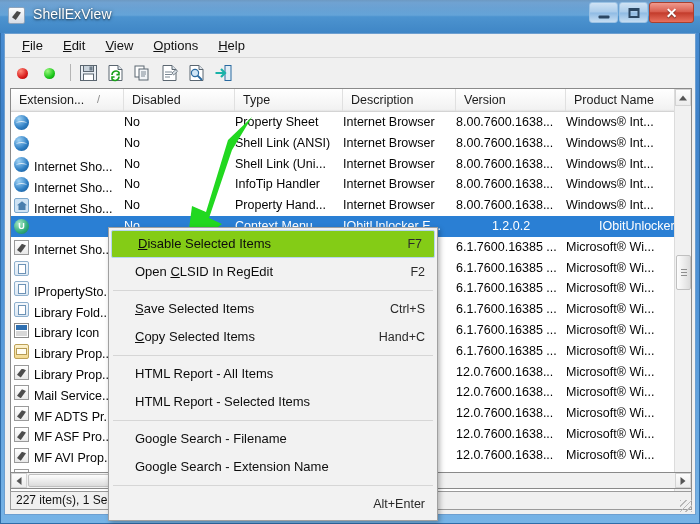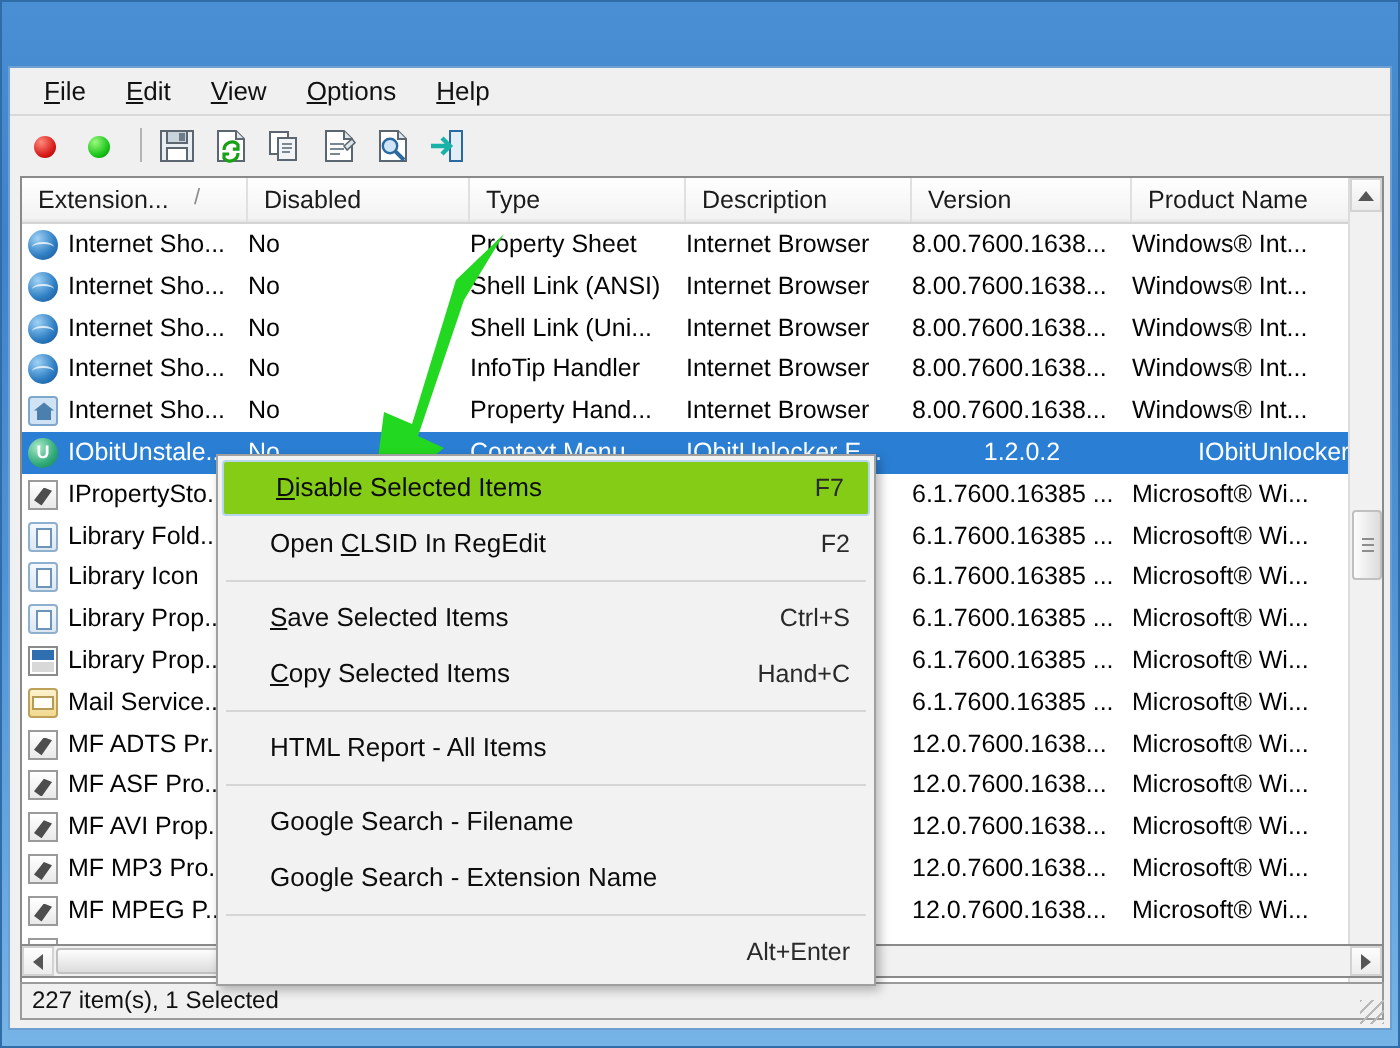--- a/index.html
+++ b/index.html
@@ -114,21 +114,21 @@
   }
   .rows{position:absolute;left:0;top:23px;width:100%;bottom:0;overflow:hidden;}
   .row{position:relative;height:20.8px;width:100%;}
   .row.sel{background:#2a7fd4;}
   .cell{
     position:absolute;top:0;height:20.8px;line-height:20.8px;
     font-size:12.5px;color:#050505;white-space:nowrap;overflow:hidden;
     box-sizing:border-box;
   }
   .row.sel .cell{color:#ffffff;}
-  .cell.c0{padding-left:23px;}
+  .cell.c0{padding-left:23px;margin-top:45px;}
   .ricon{position:absolute;left:3px;top:3px;width:15px;height:15px;}
 
   
   .icon-globe{border-radius:50%;background:radial-gradient(circle at 32% 28%,#9fd2f5,#2f7fc4 58%,#14538f);}
   .icon-globe:after{content:"";position:absolute;left:2px;top:6px;width:11px;height:4px;border-top:1px solid rgba(255,255,255,.75);border-radius:50%;}
   .icon-home{background:#cfe3f4;border:1px solid #7da8cc;box-sizing:border-box;border-radius:2px;}
   .icon-home:after{content:"";position:absolute;left:2px;top:2px;width:10px;height:9px;background:#4a7fae;clip-path:polygon(50% 0,100% 45%,85% 45%,85% 100%,15% 100%,15% 45%,0 45%);}
   .icon-iobit{border-radius:50%;background:radial-gradient(circle at 34% 30%,#a9e8c8,#2faa79 60%,#1b7a53);}
   .icon-iobit:after{content:"U";position:absolute;left:0;top:0;width:15px;height:15px;line-height:15px;text-align:center;font-size:9px;color:#fff;font-weight:bold;}
   .icon-dll{background:linear-gradient(to bottom,#ffffff,#e9e9e9);border:1px solid #9a9a9a;box-sizing:border-box;}
@@ -221,20 +221,36 @@
 
   
   .green-arrow{position:absolute;left:0;top:0;width:700px;height:524px;pointer-events:none;}
 </style>
 </head>
 <body>
 
 <div id="app">
   <div class="win-frame"></div>
 
+  <div class="title-bar">
+    <div class="title-gloss"></div>
+    <div class="title-icon"></div>
+    <div class="title-text">ShellExView</div>
+    <div class="winbtns">
+      <div class="wb">
+        <span class="g min-g"></span>
+      </div>
+      <div class="wb">
+        <span class="g max-g"></span>
+      </div>
+      <div class="wb close">
+        <span class="g close-g">✕</span>
+      </div>
+    </div>
+  </div>
 
   <div class="client">
 
     <div class="menubar">
       <div class="mi"><u>F</u><span>ile</span></div>
       <div class="mi"><u>E</u><span>dit</span></div>
       <div class="mi"><u>V</u><span>iew</span></div>
       <div class="mi"><u>O</u><span>ptions</span></div>
       <div class="mi"><u>H</u><span>elp</span></div>
     </div>
@@ -500,20 +516,21 @@
   </svg>
 
   <div class="ctx" id="ctx">
       <div class="ctx-item hl"><span><u>D</u>isable Selected Items</span><span class="acc">F7</span></div>
       <div class="ctx-item"><span>Open <u>C</u>LSID In RegEdit</span><span class="acc">F2</span></div>
       <div class="ctx-sep"></div>
       <div class="ctx-item"><span><u>S</u>ave Selected Items</span><span class="acc">Ctrl+S</span></div>
       <div class="ctx-item"><span><u>C</u>opy Selected Items</span><span class="acc">Hand+C</span></div>
       <div class="ctx-sep"></div>
       <div class="ctx-item"><span>HTML Report - All Items</span></div>
+      <div class="ctx-item"><span>HTML Report - Selected Items</span></div>
       <div class="ctx-sep"></div>
       <div class="ctx-item"><span>Google Search - Filename</span></div>
       <div class="ctx-item"><span>Google Search - Extension Name</span></div>
       <div class="ctx-sep"></div>
       <div class="ctx-item">
         <span class="acc">Alt+Enter</span>
       </div>
     </div>
 </div>
 

